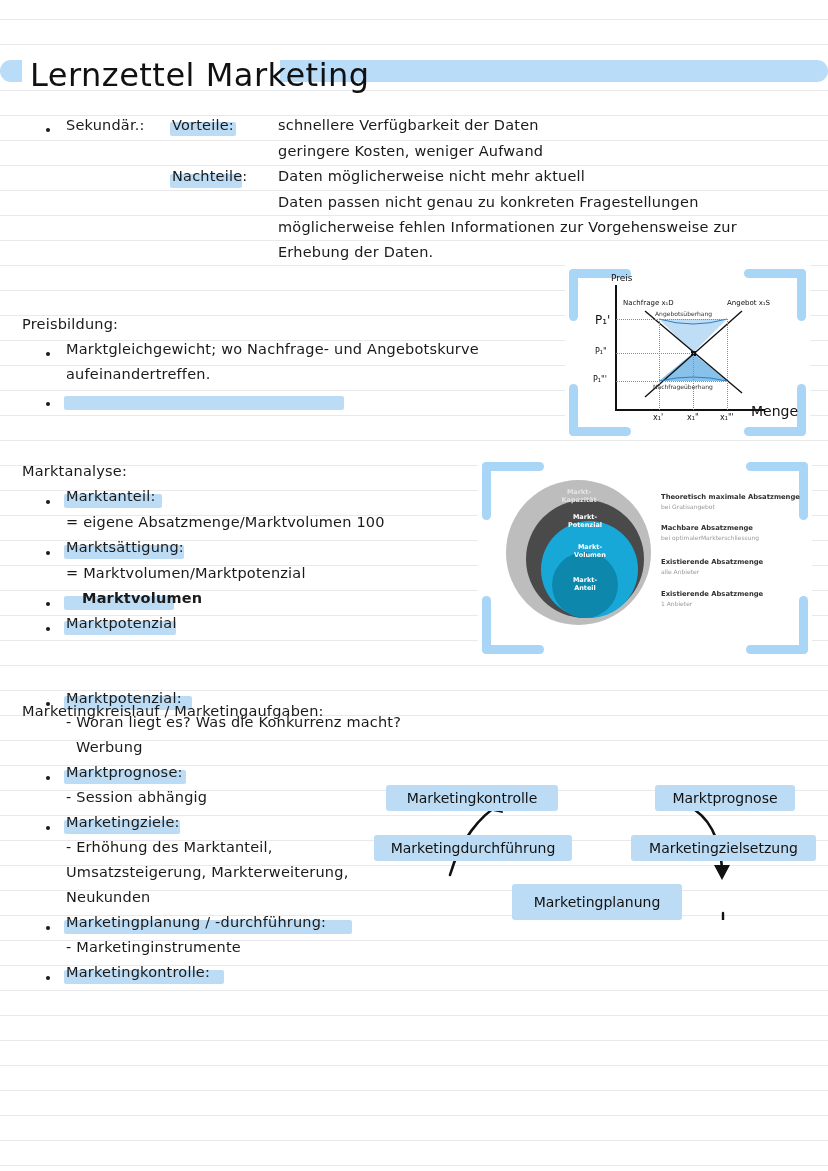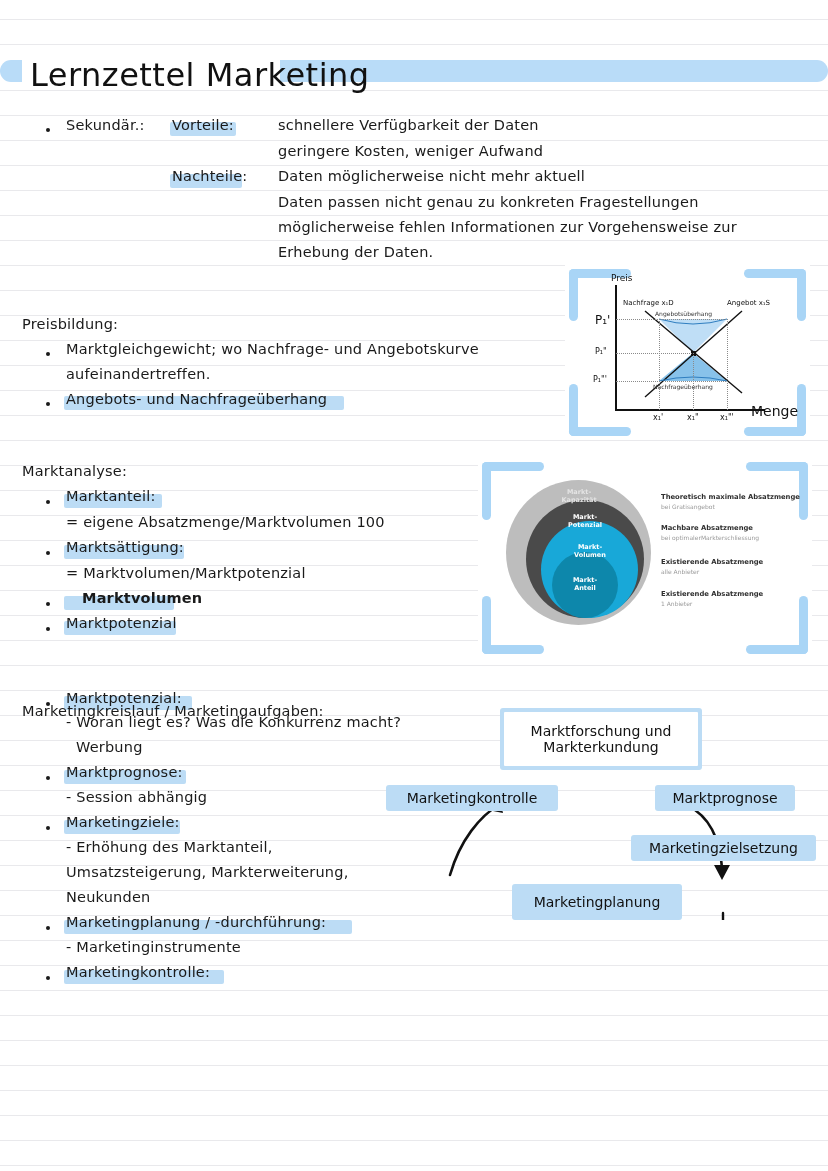--- a/index.html
+++ b/index.html
@@ -120,21 +120,20 @@
   <div class="hw" style="left:278px;top:244px;">Erhebung der Daten.</div>
 
   <div class="hw" style="left:22px;top:316px;">Preisbildung:</div>
 
   <div class="bullet" style="left:46px;top:352px;"></div>
   <div class="hw" style="left:66px;top:341px;">Marktgleichgewicht; wo Nachfrage- und Angebotskurve</div>
   <div class="hw" style="left:66px;top:366px;">aufeinandertreffen.</div>
 
   <div class="bullet" style="left:46px;top:402px;"></div>
   <div class="hl" style="left:64px;top:396px;width:280px;height:14px;"></div>
-  <div class="hw" style="left:66px;top:391px;">Angebots- und Nachfrageüberhang</div>
 
   <div id="sd-chart" class="fig">
 
     <div class="br h" style="left:4px;top:4px;width:62px;"></div>
     <div class="br v" style="left:4px;top:4px;height:52px;"></div>
     <div class="br h" style="right:4px;top:4px;width:62px;"></div>
     <div class="br v" style="right:4px;top:4px;height:52px;"></div>
     <div class="br h" style="left:4px;bottom:4px;width:62px;"></div>
     <div class="br v" style="left:4px;bottom:4px;height:52px;"></div>
     <div class="br h" style="right:4px;bottom:4px;width:62px;"></div>
@@ -280,28 +279,25 @@
       <path d="M348,275 C344,298 330,308 318,312" fill="none" stroke="#111" stroke-width="2.6" stroke-linecap="round"></path>
       <polygon points="312,314 324,305 326,318" fill="#111"></polygon>
 
       <path d="M122,320 C110,315 100,305 92,295" fill="none" stroke="#111" stroke-width="2.6" stroke-linecap="round"></path>
       <polygon points="88,291 100,292 93,303" fill="#111"></polygon>
 
       <path d="M80,260 L80,244" fill="none" stroke="#111" stroke-width="2.4" stroke-linecap="round"></path>
       <polygon points="80,238 74,250 86,250" fill="#111"></polygon>
     </svg>
 
-    <div class="cyc-box hollow" style="left:130px;top:8px;width:194px;height:54px;">
-      <span>Marktforschung und
-Markterkundung</span>
-    </div>
 
     <div class="cyc-box" style="left:285px;top:85px;width:140px;height:26px;">Marktprognose</div>
 
     <div class="cyc-box" style="left:261px;top:135px;width:185px;height:26px;">Marketingzielsetzung</div>
 
     <div class="cyc-box" style="left:142px;top:184px;width:170px;height:36px;">Marketingplanung</div>
 
+    <div class="cyc-box" style="left:4px;top:135px;width:198px;height:26px;">Marketingdurchführung</div>
 
     <div class="cyc-box" style="left:16px;top:85px;width:172px;height:26px;">Marketingkontrolle</div>
   </div>
 
 </div>
 
 </body></html>

